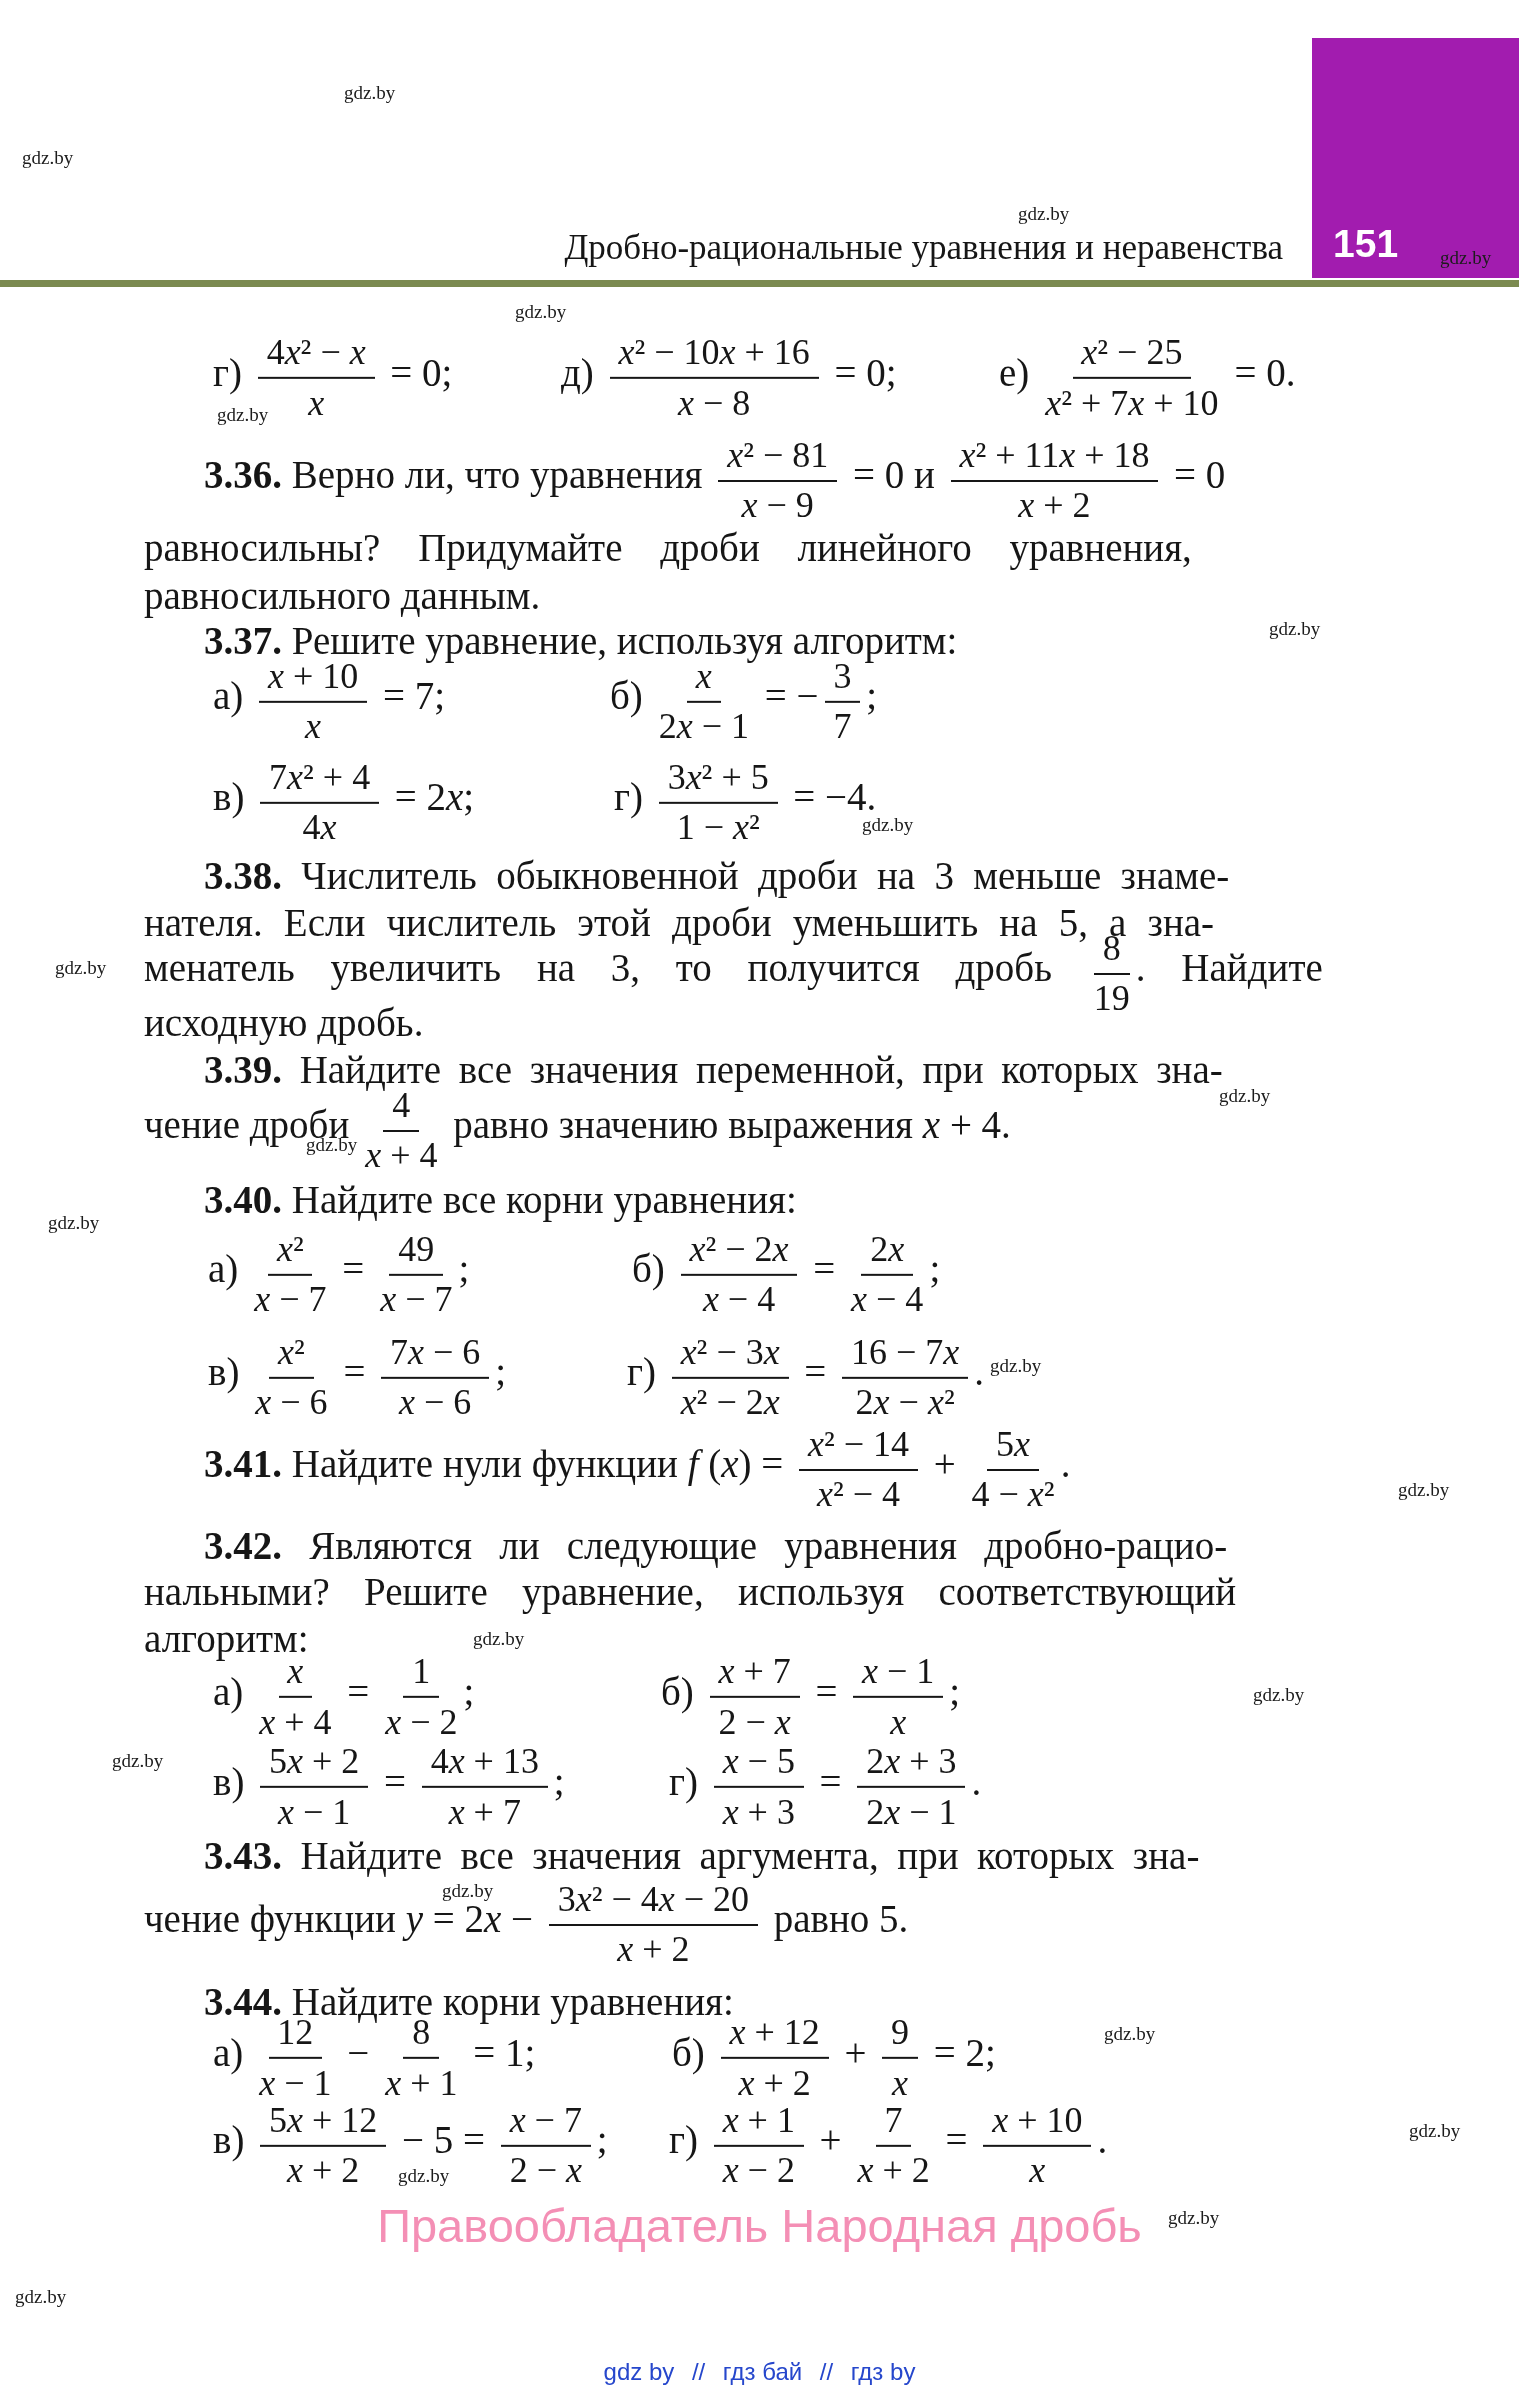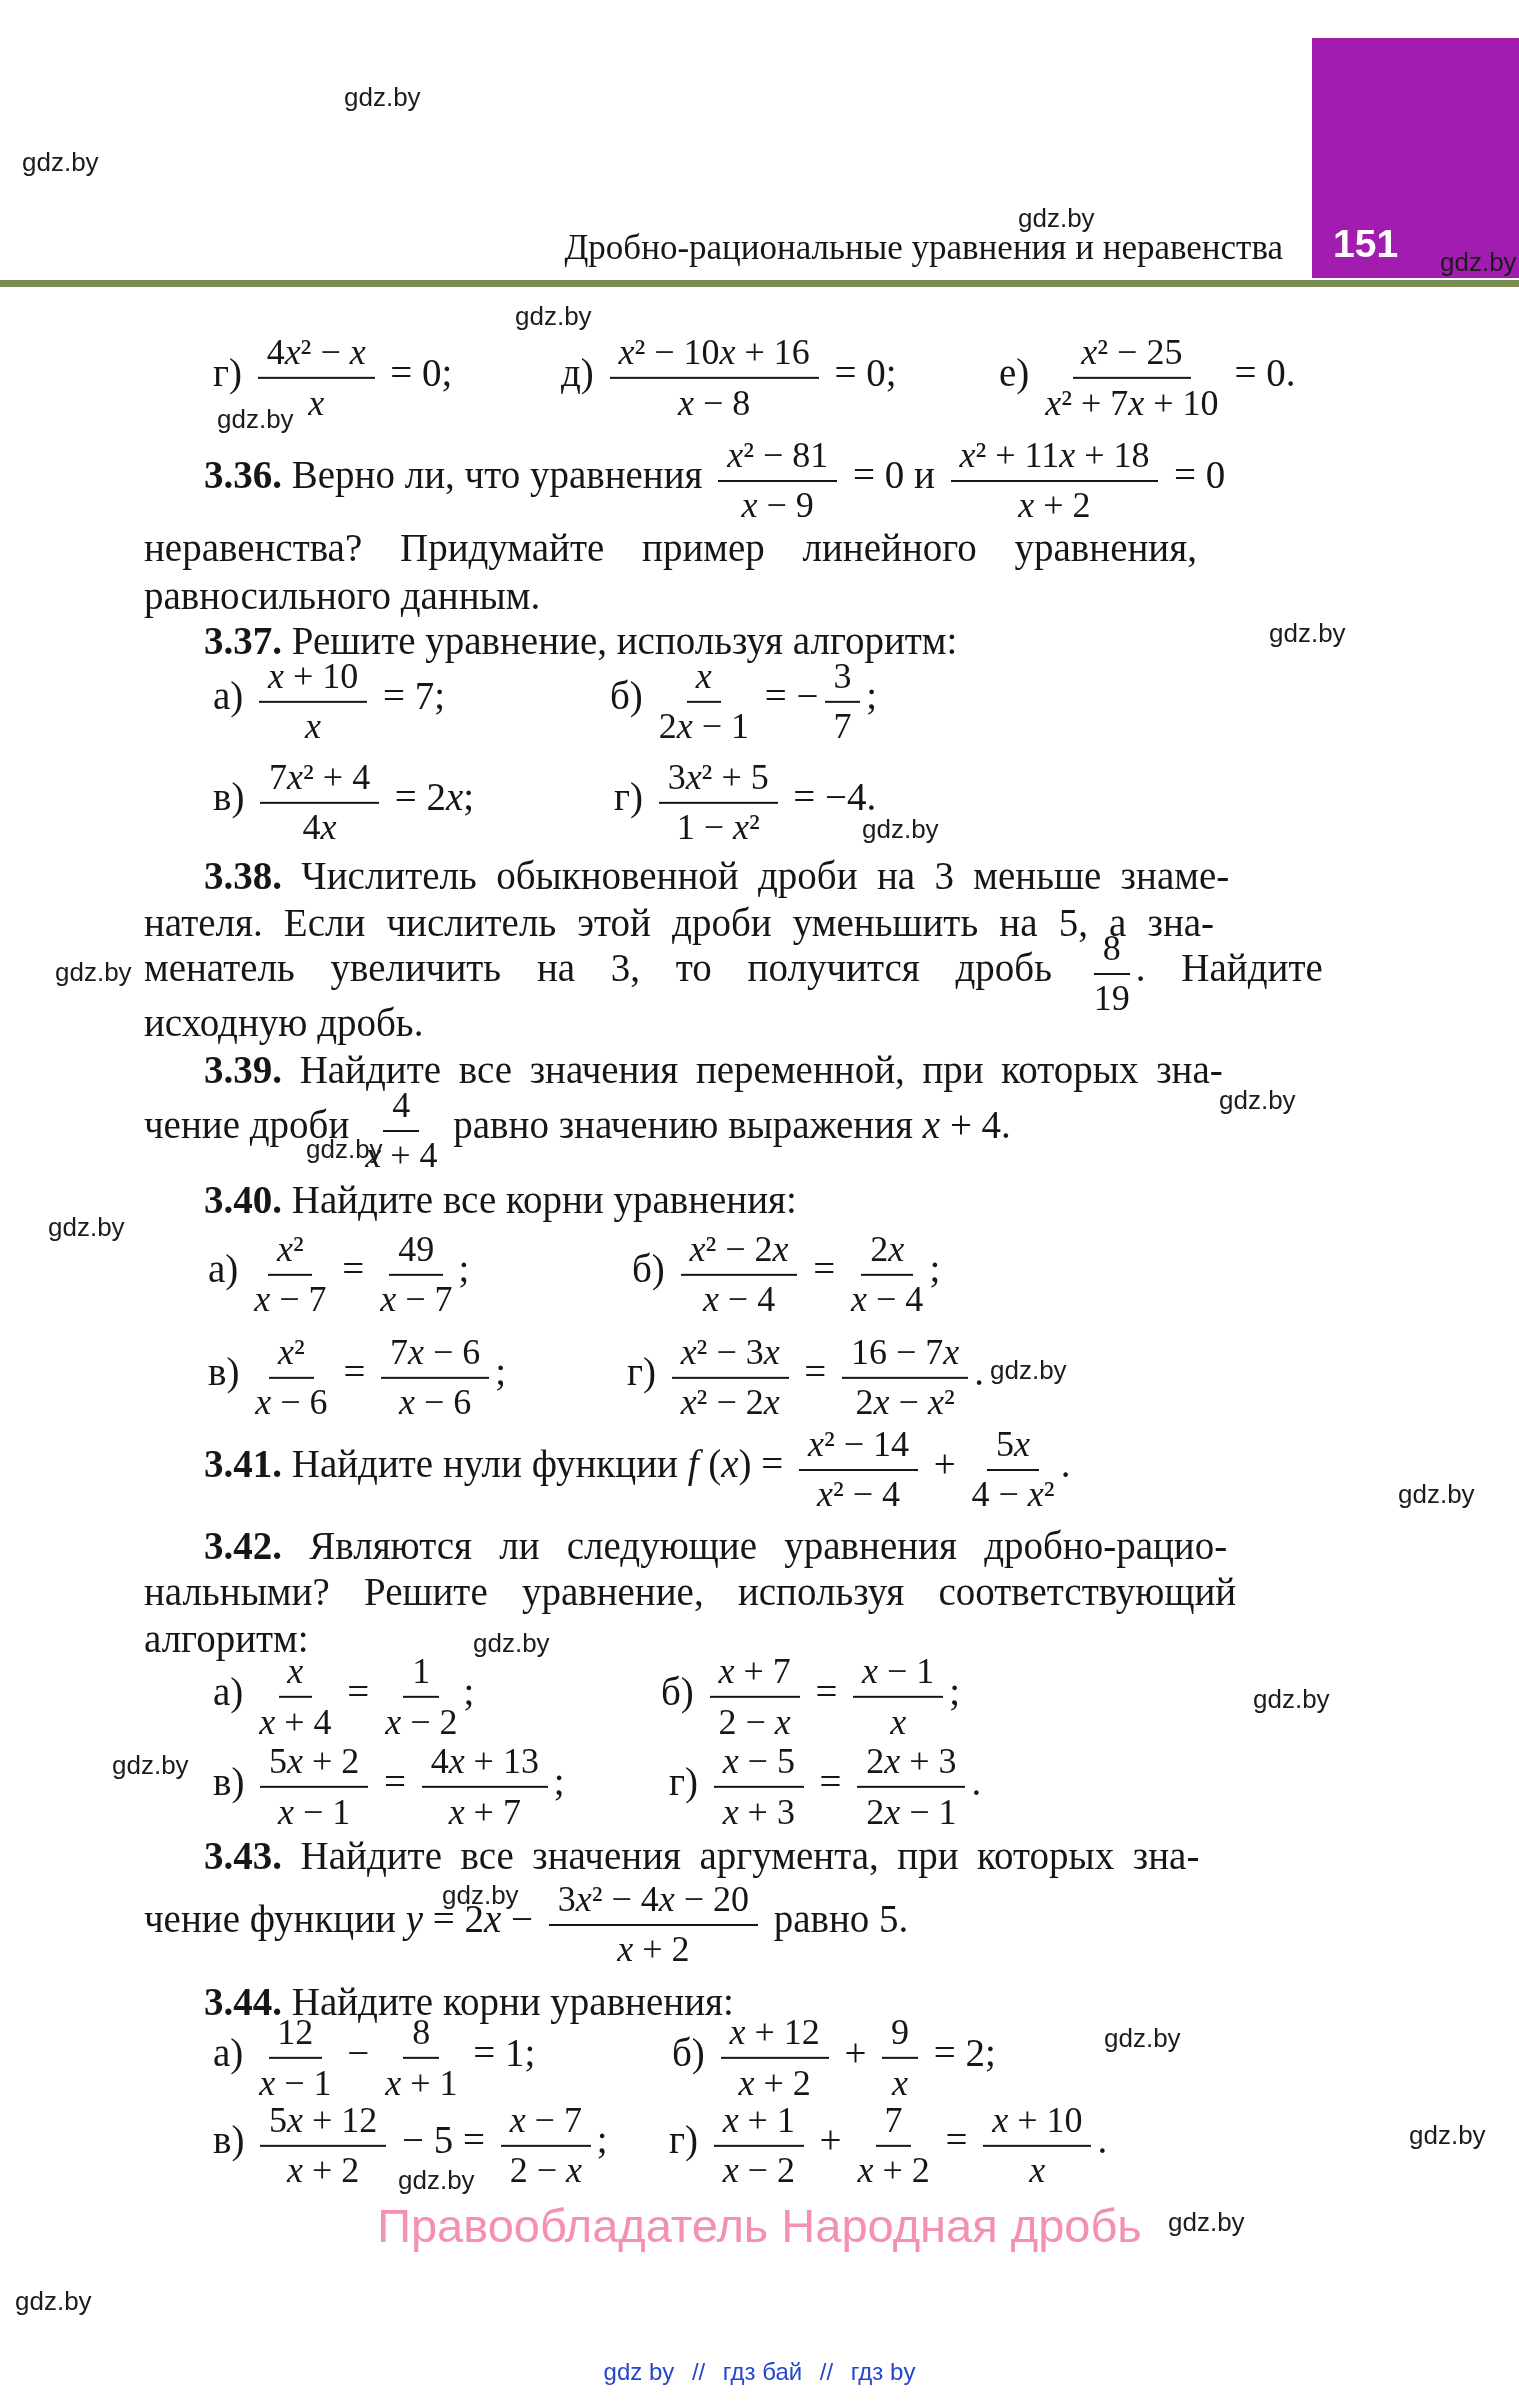--- a/index.html
+++ b/index.html
@@ -11,22 +11,22 @@
           font-family:"Liberation Sans","DejaVu Sans",sans-serif;font-size:23.6px;color:#2bdd2b;}
 
   
   .header-title{position:absolute;top:228px;right:236px;font-size:35px;white-space:nowrap;}
   .pagebox{position:absolute;left:1312px;top:38px;width:207px;height:240px;background:#a21caf;text-align:center;}
   .pagenum{position:absolute;left:21px;top:184px;font-family:"Liberation Sans","DejaVu Sans",sans-serif;
            font-weight:bold;font-size:39px;color:#ffffff;}
   .hrule{position:absolute;top:280px;left:0;width:100%;height:7px;background:#7b8a50;}
 
   
-  .wm{position:absolute;font-family:Liberation Sans, sans-serif;
-      font-size:26px;color:#1c1c1c;white-space:nowrap;}
+  .wm{position:absolute;font-family:Liberation Serif, serif;
+      font-size:19px;color:#1c1c1c;white-space:nowrap;}
 
   
   .row{position:absolute;font-size:39px;white-space:nowrap;line-height:1.18;}
   .row .b{font-weight:bold;}
   .eqrow{position:absolute;left:0;right:0;}
   .eqitem{position:absolute;top:50%;transform:translateY(-50%);white-space:nowrap;font-size:39px;}
   .frac{display:inline-flex;flex-direction:column;align-items:center;vertical-align:middle;
         font-size:36px;line-height:1.12;margin:0 6.1px;text-align:center;}
   .frac .num{border-bottom:2.6px solid #161616;padding:1.8px 8.8px 4.4px;}
   .frac .den{padding-top:3.5px;}
@@ -68,21 +68,21 @@
             <span class="den"><i>x</i>² + 7<i>x</i> + 10</span>
           </span><span class="m"> = 0.</span></div>
       </div>
       <div class="row" style="top: 433px; left: 204px;"><span class="b">3.36.</span><span> Верно ли, что уравнения </span><span class="frac">
           <span class="num"><i>x</i>² − 81</span>
           <span class="den"><i>x</i> − 9</span>
         </span><span class="m"> = 0</span><span> и </span><span class="frac">
           <span class="num"><i>x</i>² + 11<i>x</i> + 18</span>
           <span class="den"><i>x</i> + 2</span>
         </span><span class="m"> = 0</span></div>
-      <div class="row" style="top: 525px; left: 144px; word-spacing: 28px;"><span>неравенства? Придумайте пример линейного уравнения,</span></div>
+      <div class="row" style="top: 525px; left: 144px; word-spacing: 28px;"><span>равносильны? Придумайте дроби линейного уравнения,</span></div>
       <div class="row" style="top: 573px; left: 144px;"><span>равносильного данным.</span></div>
       <div class="row" style="top: 618px; left: 204px;"><span class="b">3.37.</span><span> Решите уравнение, используя алгоритм:</span></div>
       <div class="eqrow" style="top: 643px; height: 114px;">
         <div class="eqitem" style="left: 213px;"><span>а) </span><span class="frac">
             <span class="num"><i>x</i> + 10</span>
             <span class="den"><i>x</i></span>
           </span><span class="m"> = 7;</span></div>
         <div class="eqitem" style="left: 610px;"><span>б) </span><span class="frac">
             <span class="num"><i>x</i></span>
             <span class="den">2<i>x</i> − 1</span>

